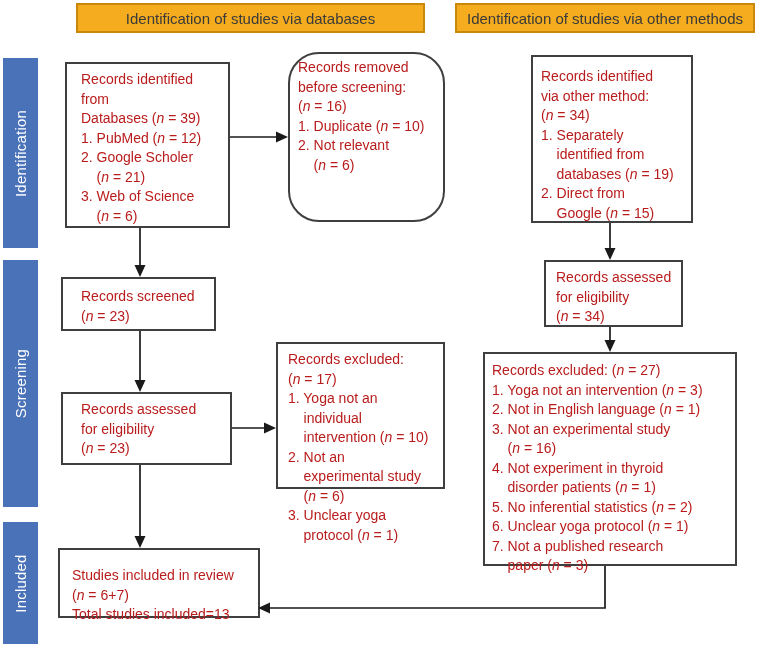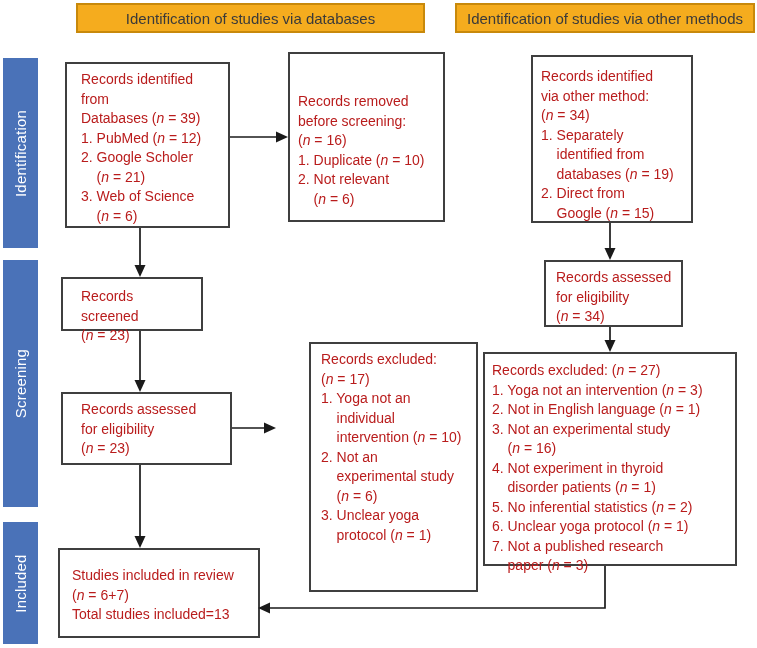--- a/index.html
+++ b/index.html
@@ -43,28 +43,28 @@
     border: 2px solid #3F3F3F;
     box-sizing: border-box;
     color: #b91c1c;
     font-size: 14px;
     line-height: 19.5px;
     white-space: pre-wrap;
     padding: 6px 8px;
   }
   .box i { font-style: italic; }
   #box-identified-db { left: 65px; top: 62px; width: 165px; height: 166px; padding-left: 14px; }
-  #box-removed { left: 288px; top: 52px; width: 157px; height: 170px; padding-top: 38px; }
+  #box-removed { left: 288px; top: 52px; width: 157px; height: 170px; padding-top: 4px; border-radius: 31px; }
   #box-other-method { left: 531px; top: 55px; width: 162px; height: 168px; padding-top: 10px; }
-  #box-screened { left: 61px; top: 277px; width: 142px; height: 54px; padding: 8px 8px 8px 18px; }
+  #box-screened { left: 61px; top: 277px; width: 155px; height: 54px; padding: 8px 8px 8px 18px; }
   #box-assessed23 { left: 61px; top: 392px; width: 171px; height: 73px; padding: 6px 8px 6px 18px; }
-  #box-excluded17 { left: 276px; top: 342px; width: 169px; height: 250px; padding-left: 10px; margin-left: 33px; }
+  #box-excluded17 { left: 276px; top: 342px; width: 169px; height: 147px; padding-left: 10px; }
   #box-assessed34 { left: 544px; top: 260px; width: 139px; height: 67px; padding-left: 10px; }
   #box-excluded27 { left: 483px; top: 352px; width: 254px; height: 214px; padding: 7px 16px 7px 7px; }
-  #box-included { left: 58px; top: 548px; width: 202px; height: 90px; padding: 16px 8px 8px 12px; }
+  #box-included { left: 58px; top: 548px; width: 202px; height: 70px; padding: 16px 8px 8px 12px; }
   #hdr-db { left: 76px; top: 3px; width: 349px; height: 30px; }
   #hdr-other { left: 455px; top: 3px; width: 300px; height: 30px; }
   #stage-identification { left: 3px; top: 58px; width: 35px; height: 190px; }
   #stage-screening { left: 3px; top: 260px; width: 35px; height: 247px; }
   #stage-included { left: 3px; top: 522px; width: 35px; height: 122px; }
   #arrow-layer { position: absolute; left: 0; top: 0; pointer-events: none; }
   #arrow-layer line, #arrow-layer polyline { stroke: #1a1a1a; stroke-width: 1.7; }
   #arrow-layer polygon { fill: #1a1a1a; }
 </style>
 </head>

